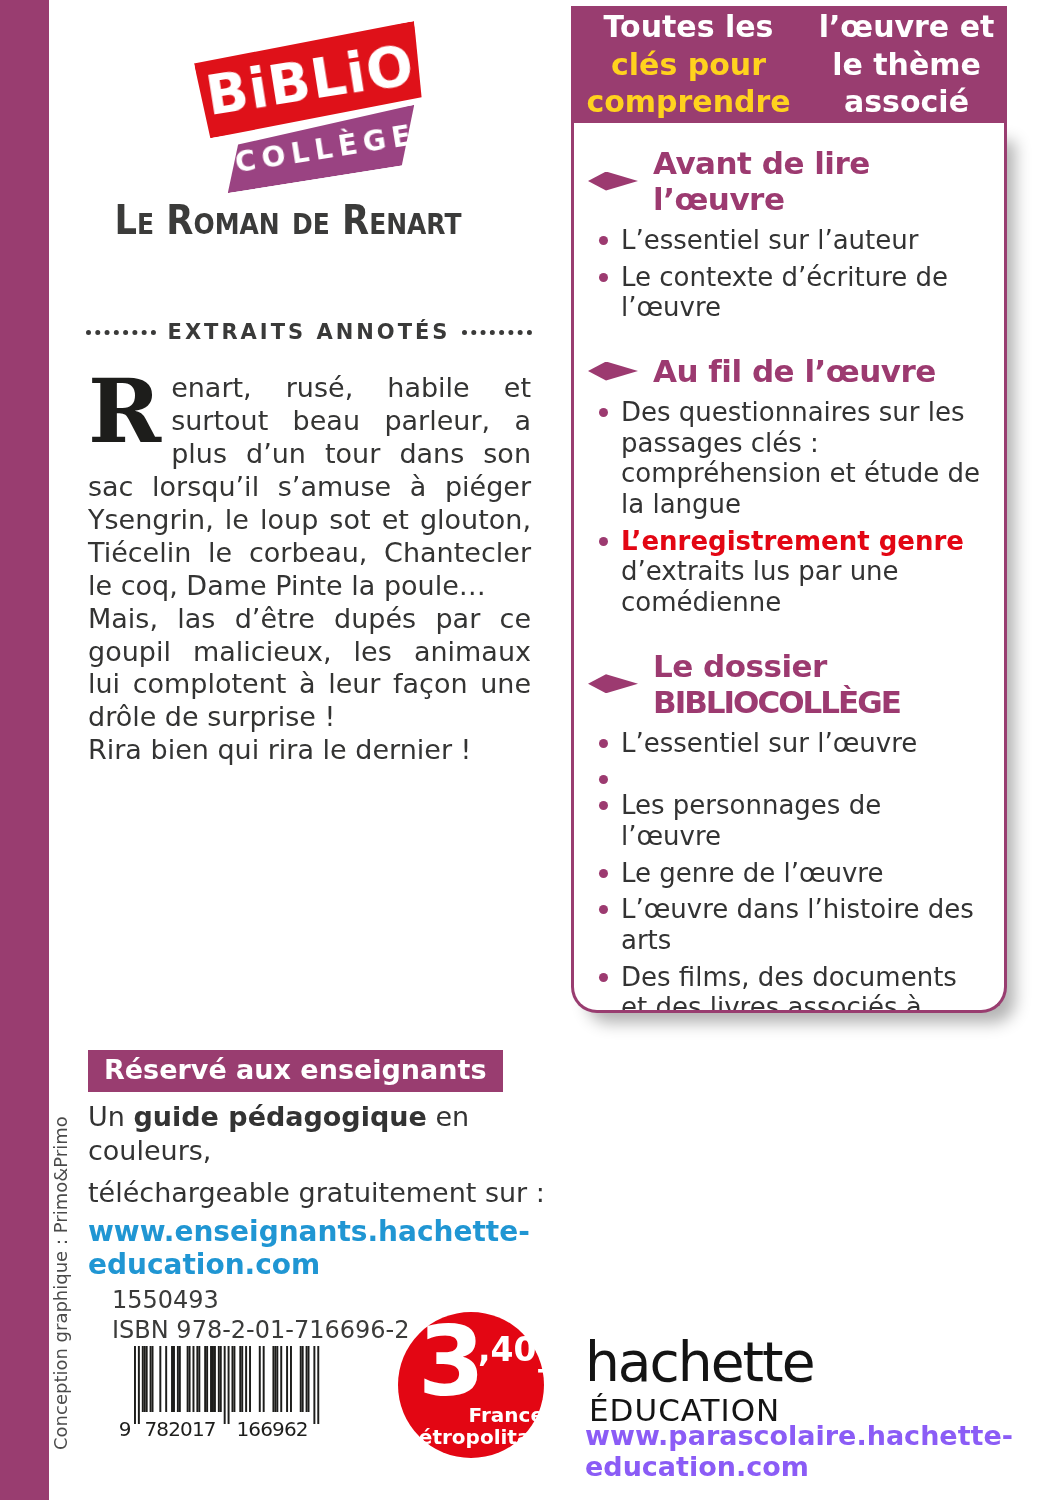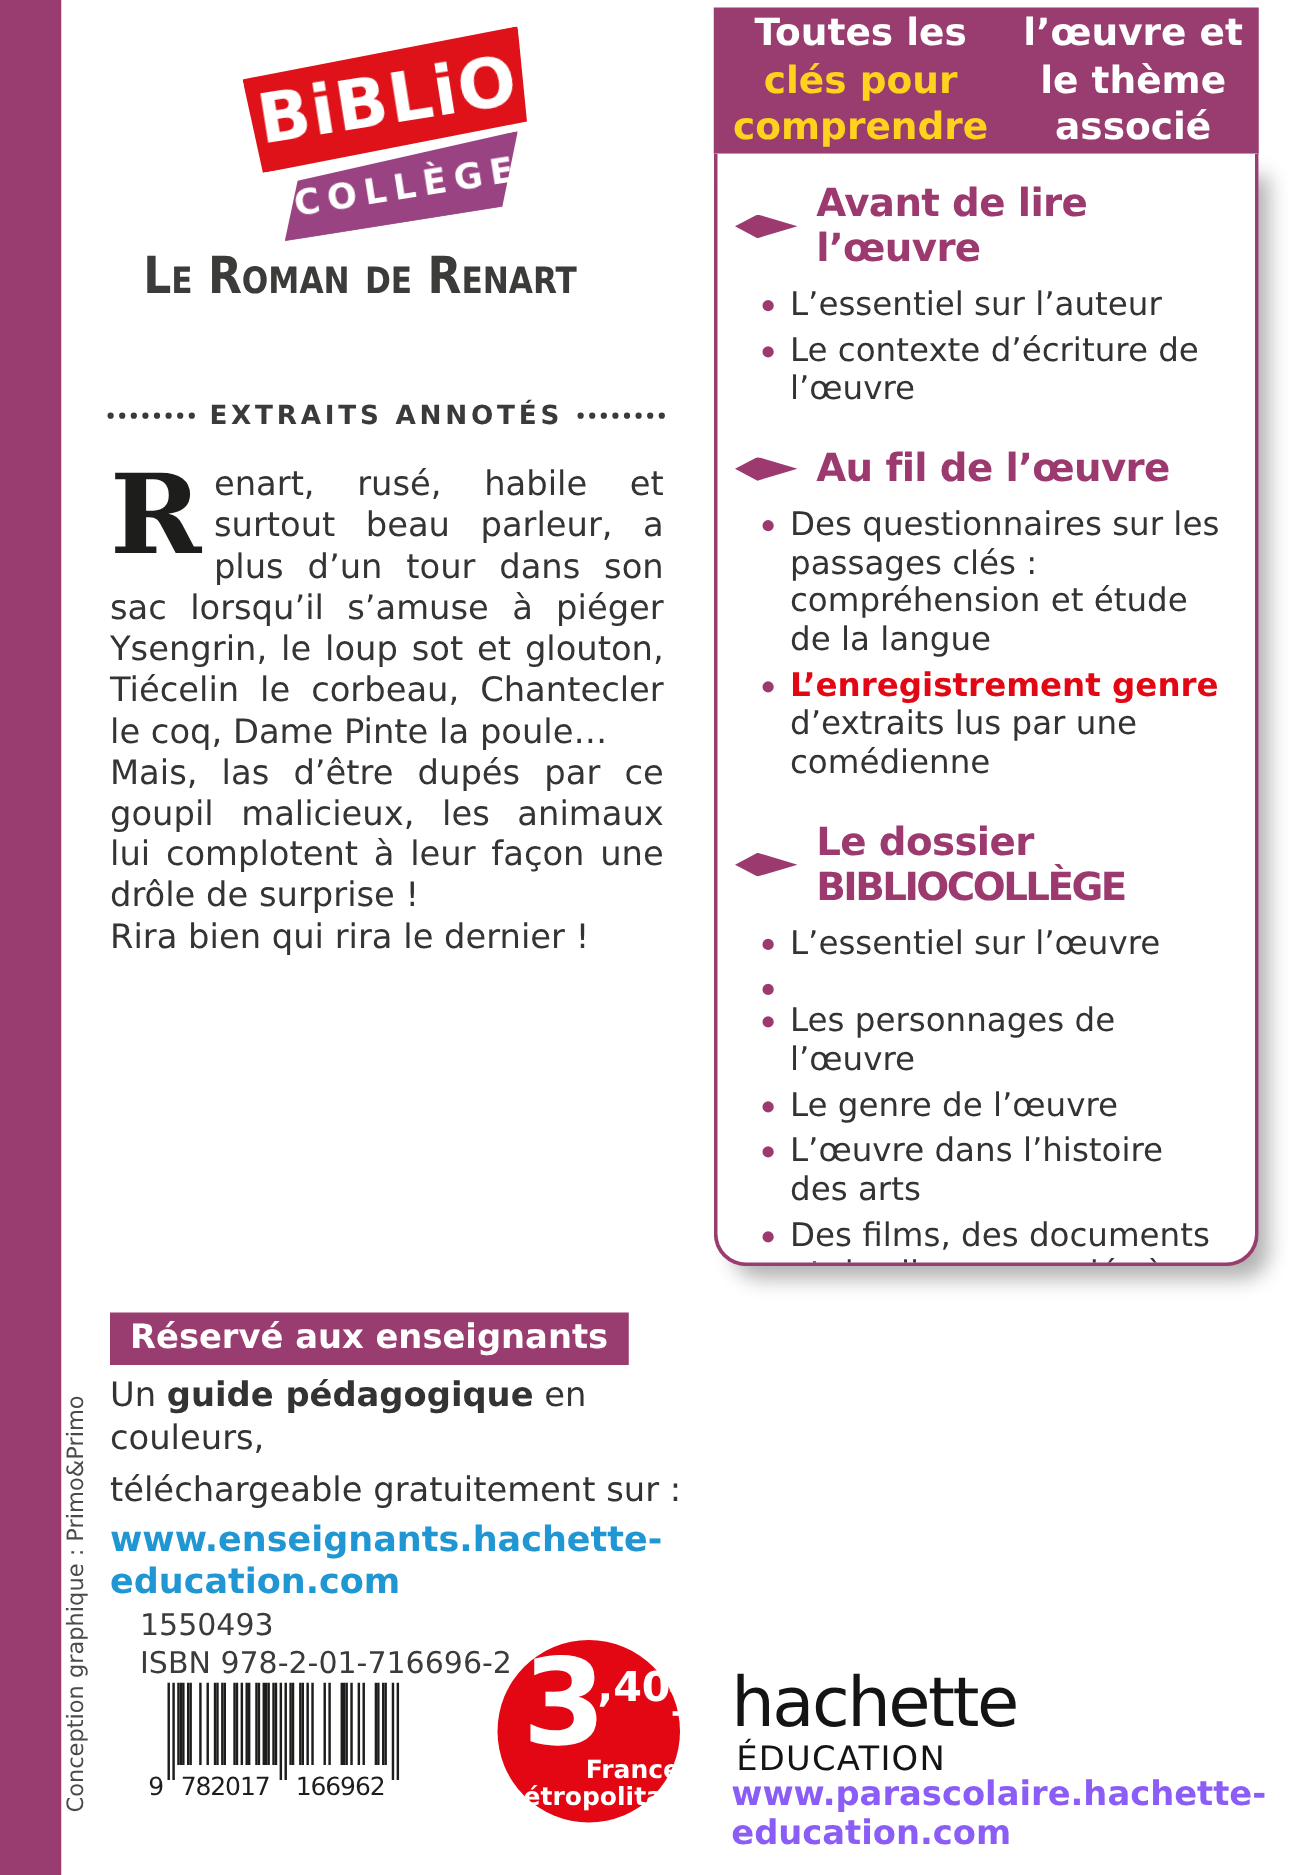--- a/index.html
+++ b/index.html
@@ -58,21 +58,21 @@
     border:3px solid #993d70;border-top:none;border-radius:0 0 26px 26px;
     box-sizing:border-box;padding:22px 16px 0 24px;overflow:hidden;
     box-shadow:12px 14px 16px -4px rgba(0,0,0,0.30);
   }
   .section + .section{margin-top:30px;}
   .section-title{display:flex;align-items:center;gap:15px;color:#9c3a70;font-weight:bold;
     font-size:31px;letter-spacing:-0.5px;margin:0 0 8px 0;}
   .diamond{width:50px;height:19px;background:#9c3a70;flex:none;margin-left:-10px;
     clip-path:polygon(0 50%,36% 0,100% 50%,36% 100%);}
   .condensed{letter-spacing:-2px;}
-  .items{list-style:none;margin:12px;padding:0;}
+  .items{list-style:none;margin:1px;padding:0;}
   .items li{display:flex;gap:13px;margin-bottom:6px;font-size:26px;line-height:1.18;color:#333;}
   .items .dot{width:9px;height:9px;border-radius:50%;background:#9c3a70;flex:none;margin-top:11px;}
   .seg-red-bold{color:#e30613;font-weight:bold;}
 
   
   .teachers{left:88px;top:1050px;width:470px;}
   .teachers-banner{display:inline-block;background:#993d70;color:#fff;font-weight:bold;
     font-size:27px;padding:4px 16px 7px;}
   .teachers p{margin:8px 0 0;font-size:27px;color:#333;line-height:1.25;}
   .teachers .link{display:inline-block;margin-top:6px;color:#2096d3;font-weight:bold;
@@ -86,21 +86,21 @@
   .barcode{left:118px;top:1346px;}
 
   .price-badge{left:398px;top:1312px;width:146px;height:146px;background:#e30613;border-radius:50%;color:#fff;}
   .price-amount{position:absolute;left:20px;top:2px;font-size:96px;font-weight:bold;line-height:1;}
   .price-cents{position:absolute;left:80px;top:18px;font-size:33px;font-weight:bold;}
   .price-tax{position:absolute;left:92px;top:52px;font-size:25px;font-weight:bold;margin-left:48px;}
   .price-region{position:absolute;left:0;top:92px;width:100%;text-align:right;
     font-size:20px;font-weight:bold;line-height:1.1;}
 
   .pub-name{left:585px;top:1330px;font-size:55px;color:#141414;letter-spacing:-2px;}
-  .pub-division{left:589px;top:1392px;font-size:27px;color:#141414;letter-spacing:1px;}
+  .pub-division{left:589px;top:1392px;font-size:31px;color:#141414;letter-spacing:1px;}
   .pub-site{left:585px;top:1420px;font-size:27px;font-weight:bold;color:#8b5cf6;}
 </style>
 </head>
 <body>
 
 <div class="abs left-strip"></div>
 
 <div class="abs logo-wrap">
   <div class="logo-red">
     <span>BiBLiO</span>

